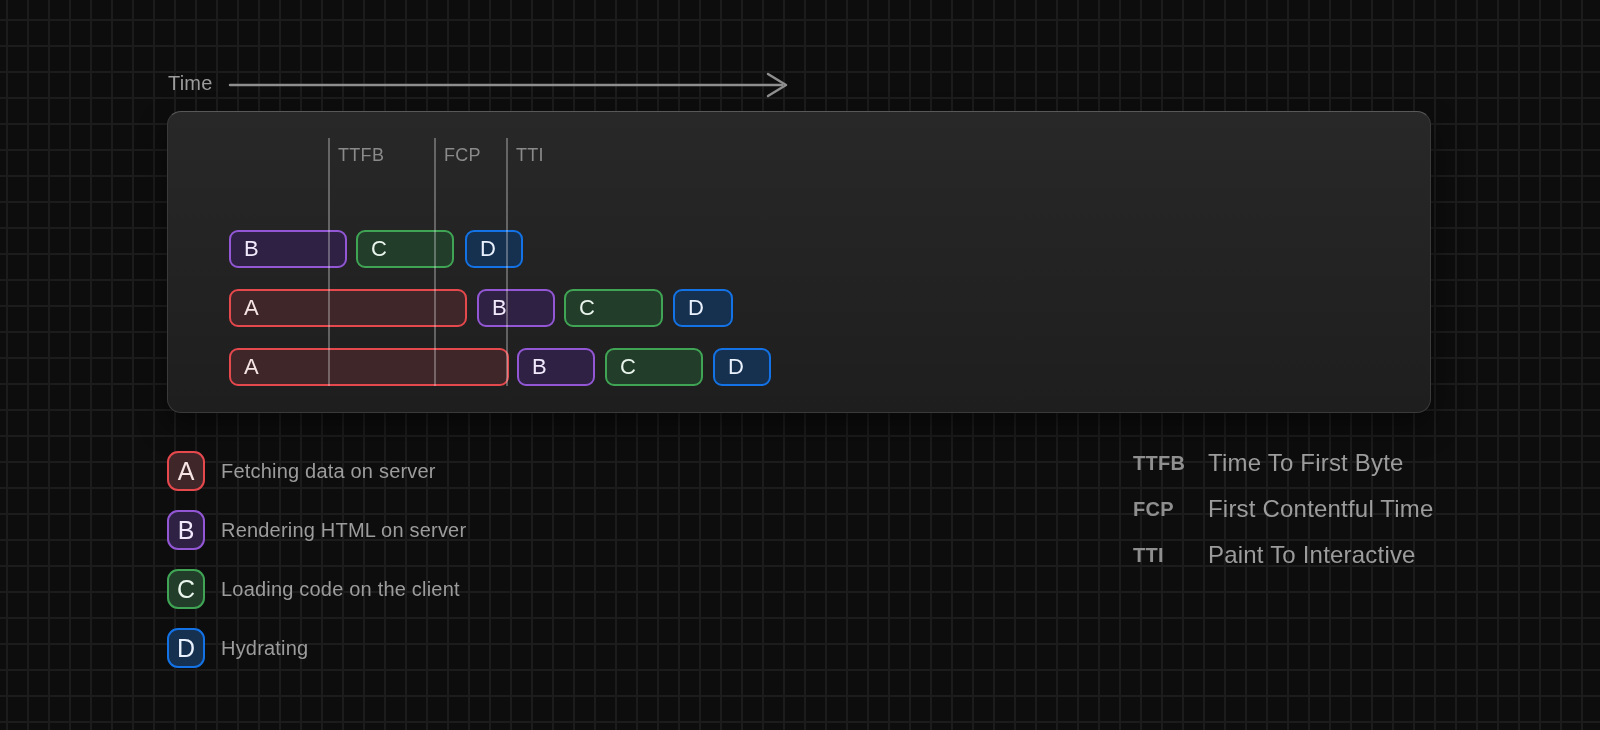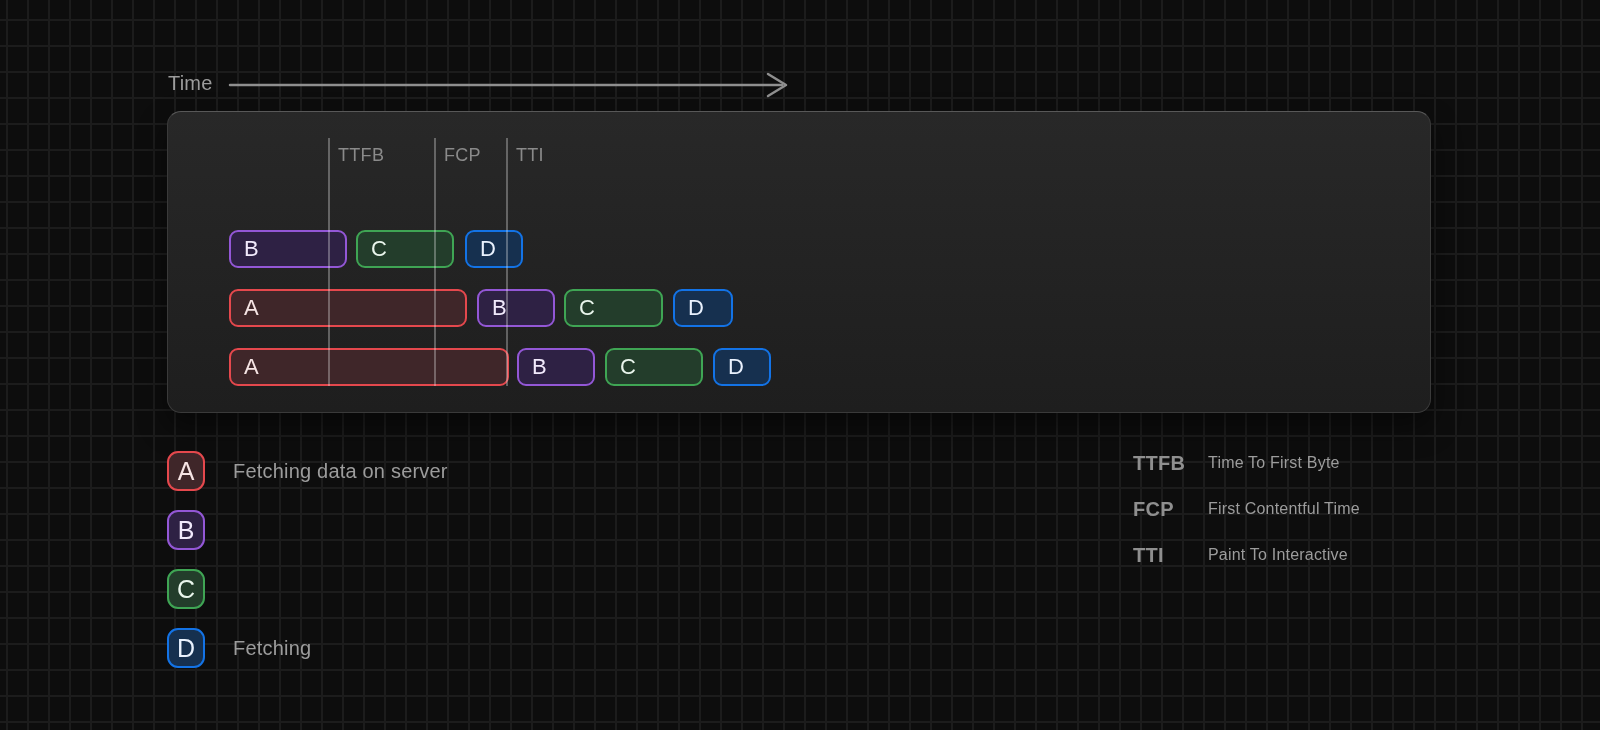--- a/index.html
+++ b/index.html
@@ -106,21 +106,21 @@
     border: 2.5px solid;
     border-radius: 11px;
     display: flex;
     align-items: center;
     justify-content: center;
     font-size: 25px;
     font-weight: 500;
     flex: 0 0 auto;
   }
   .legend-text {
-    margin-left: 28px;
+    margin-left: 16px;
     font-size: 20px;
     color: #9c9c9c;
     letter-spacing: 0.2px;
   }
 
   
   .metrics {
     position: absolute;
     left: 1133px;
     top: 452px;
@@ -131,21 +131,21 @@
   .metric-row { display: flex; height: 22px; align-items: center; }
   .metric-abbr {
     width: 75px;
     flex: 0 0 auto;
     font-size: 20px;
     font-weight: 700;
     color: #8f8f8f;
     letter-spacing: 0.3px;
   }
   .metric-name {
-    font-size: 16px;
+    font-size: 24px;
     color: #9c9c9c;
     letter-spacing: 0.2px;
   }
 </style>
 </head>
 <body>
 
 <div id="stage">
 
   <span class="time-label">Time</span>
@@ -181,27 +181,29 @@
       </div>
     </div>
 
   <div class="legend" id="legend">
       <div class="legend-item">
         <div class="legend-chip" style="background: rgb(63, 38, 41); border-color: rgb(229, 72, 77); color: rgb(246, 228, 228);">A</div>
         <span class="legend-text">Fetching data on server</span>
       </div>
       <div class="legend-item">
         <div class="legend-chip" style="background: rgb(46, 33, 68); border-color: rgb(147, 87, 214); color: rgb(241, 233, 251);">B</div>
+        <span class="legend-text">Rendering HTML on server</span>
       </div>
       <div class="legend-item">
         <div class="legend-chip" style="background: rgb(35, 61, 43); border-color: rgb(63, 165, 84); color: rgb(233, 245, 236);">C</div>
+        <span class="legend-text">Loading code on the client</span>
       </div>
       <div class="legend-item">
         <div class="legend-chip" style="background: rgb(22, 48, 79); border-color: rgb(19, 115, 230); color: rgb(233, 241, 253);">D</div>
-        <span class="legend-text">Fetching</span>
+        <span class="legend-text">Hydrating</span>
       </div>
     </div>
 
   <div class="metrics" id="metrics">
       <div class="metric-row">
         <span class="metric-abbr">TTFB</span>
         <span class="metric-name">Time To First Byte</span>
       </div>
       <div class="metric-row">
         <span class="metric-abbr">FCP</span>

